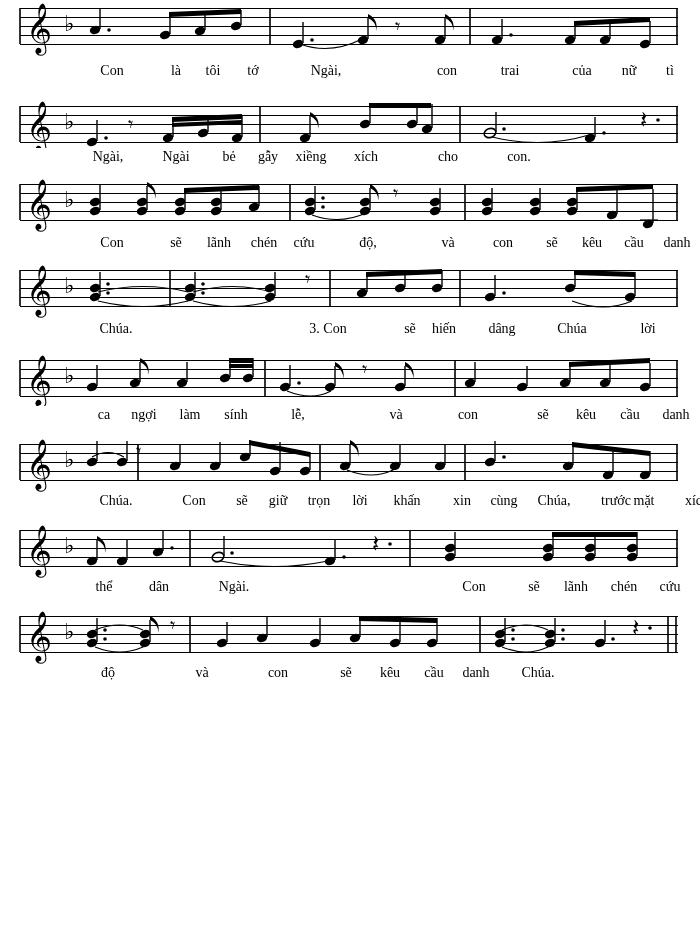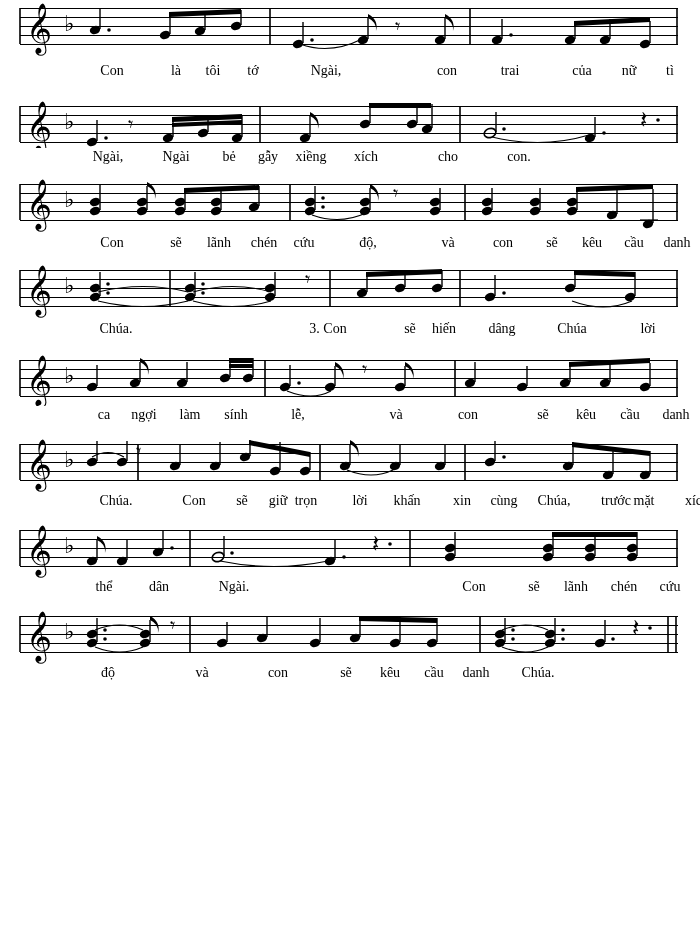--- a/index.html
+++ b/index.html
@@ -515,21 +515,21 @@
           <line x1="650" y1="44" x2="650" y2="21" stroke-width="1.4"></line>
           <polygon points="572,12 650,21 650,26 572,17" stroke="none"></polygon>
         </g>
       </svg>
     </div>
     <div class="lyric-row">
       <span class="lyric" style="left:100px">Chúa.</span>
       <span class="lyric" style="left:178px">Con</span>
       <span class="lyric" style="left:226px">sẽ</span>
       <span class="lyric" style="left:262px">giữ</span>
-      <span class="lyric" style="left:290px">trọn</span>
+      <span class="lyric" style="left:303px">trọn</span>
       <span class="lyric" style="left:344px">lời</span>
       <span class="lyric" style="left:391px">khấn</span>
       <span class="lyric" style="left:446px">xin</span>
       <span class="lyric" style="left:488px">cùng</span>
       <span class="lyric" style="left:538px">Chúa,</span>
       <span class="lyric" style="left:600px">trước</span>
       <span class="lyric" style="left:628px">mặt</span>
       <span class="lyric" style="left:681px">xích</span>
     </div>
   </div>

